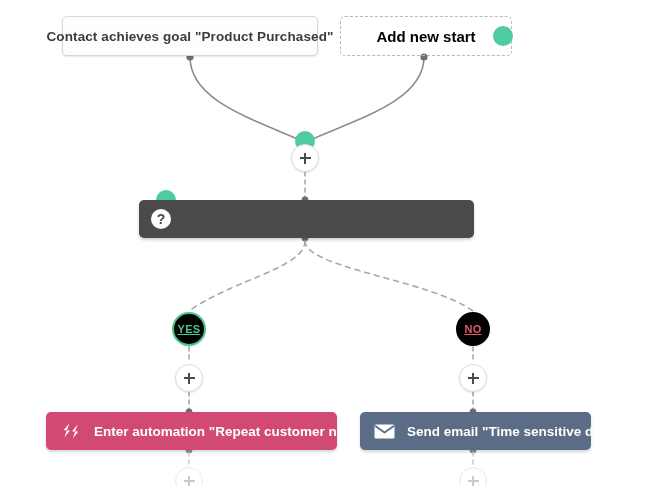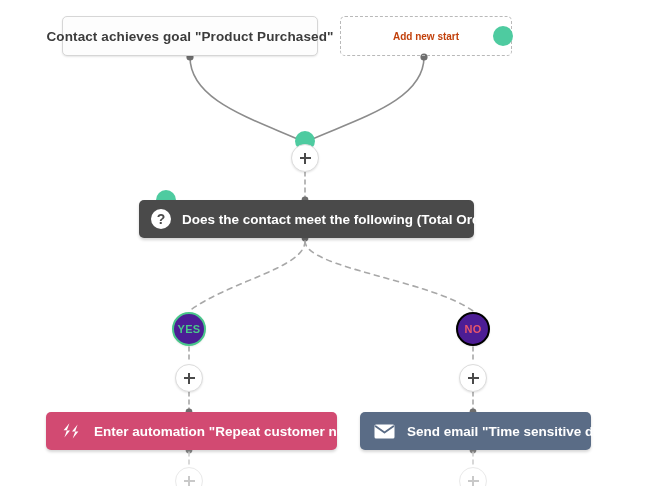--- a/index.html
+++ b/index.html
@@ -62,22 +62,22 @@
     left: 340px;
     top: 16px;
     width: 172px;
     height: 40px;
     background: transparent;
     border: 1.5px dashed #b9b9b9;
     border-radius: 5px;
     justify-content: center;
   }
   .add-start-box .label {
-    font-size: 10px;
-    color: #c2410c;
+    font-size: 15px;
+    color: #000000;
     font-weight: 600;
     white-space: nowrap;
   }
   .edge-dot-green {
     position: absolute;
     width: 20px;
     height: 20px;
     border-radius: 50%;
     background: #4ecba0;
   }
@@ -183,29 +183,30 @@
   }
   .plus-glyph::before { left: 0; top: 4.5px; width: 11px; height: 2px; }
   .plus-glyph::after  { top: 0; left: 4.5px; height: 11px; width: 2px; }
 
   
   .branch-badge {
     position: absolute;
     width: 34px;
     height: 34px;
     border-radius: 50%;
-    background: #4c1d95;
+    background: #000000;
     display: flex;
     align-items: center;
     justify-content: center;
     font-size: 11px;
     font-weight: 700;
     letter-spacing: 0.3px;
     box-sizing: border-box;
     box-shadow: 0 1px 2px rgba(0,0,0,0.08);
+    text-decoration: underline;
   }
   .badge-yes {
     left: 172px;
     top: 312px;
     border: 2px solid #49c68a;
     color: #49c68a;
   }
   .badge-no {
     left: 456px;
     top: 312px;
@@ -263,21 +264,20 @@
   <div class="edge-dot-green" style="left:493px; top:26px;"></div>
 
   <div class="edge-dot-green" style="left:295px; top:131px;"></div>
   <div class="plus-btn" style="left:291px; top:144px;">
     <span class="plus-glyph"></span>
   </div>
 
   <div class="edge-dot-green" style="left:156px; top:190px;"></div>
   <div class="node cond-bar">
     <span class="q-icon">?</span>
-    <span class="label">Does the contact meet the following (Total Orders &gt; 1)</span>
   </div>
 
   <div class="branch-badge badge-yes">
     <span>YES</span>
   </div>
   <div class="plus-btn" style="left:175px; top:364px;">
     <span class="plus-glyph"></span>
   </div>
   <div class="node action-bar bar-automation">
     <span class="act-icon">

